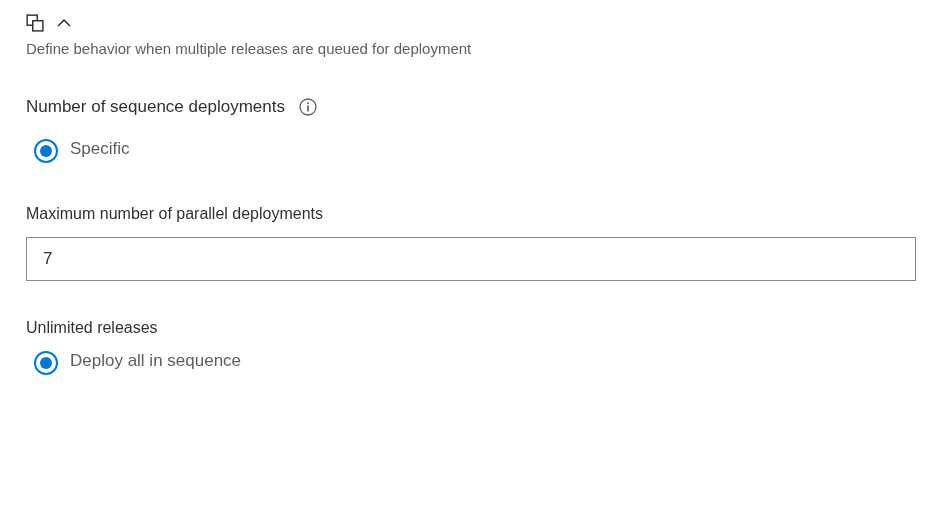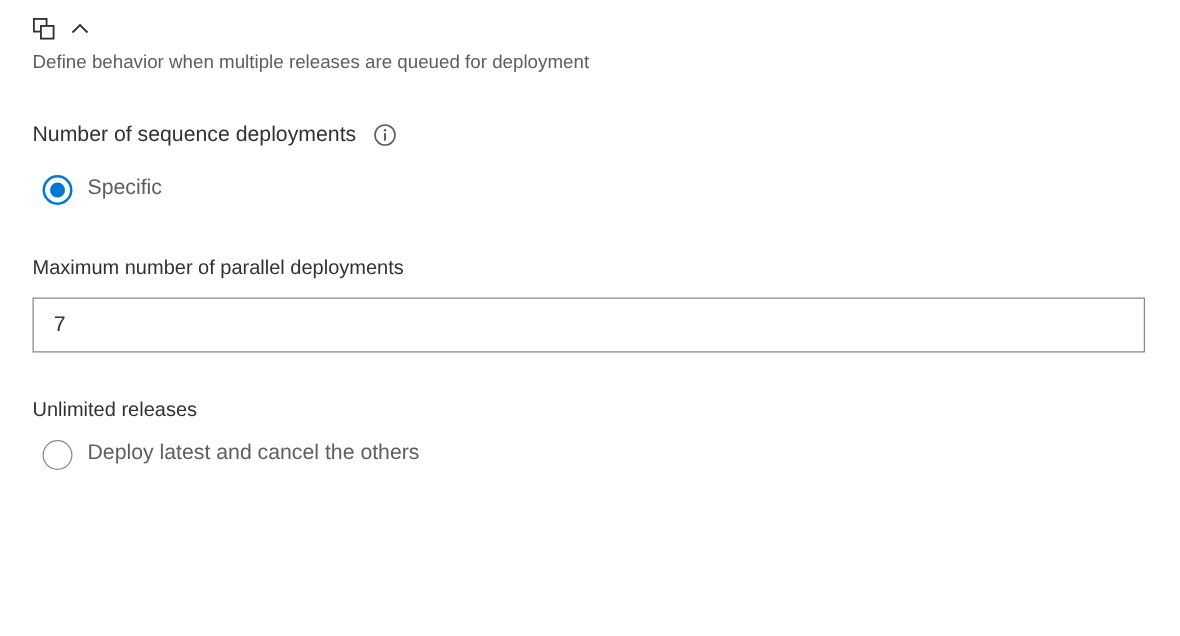--- a/index.html
+++ b/index.html
@@ -152,19 +152,21 @@
 </div>
 
 <div class="field-label-plain">Maximum number of parallel deployments</div>
 
 <input type="text" class="text-input" value="7" style="">
 
 <div class="field-label-plain">Unlimited releases</div>
 
 <div class="radio-column">
   <div class="radio-option">
-    <span class="radio-outer"></span>
-    <span class="radio-label">Deploy latest and cancel the others</span>
+    <span class="radio-outer selected">
+      <span class="radio-inner"></span>
+    </span>
+    <span class="radio-label">Deploy all in sequence</span>
   </div>
 </div>
 
 
 
 
 </body></html>

